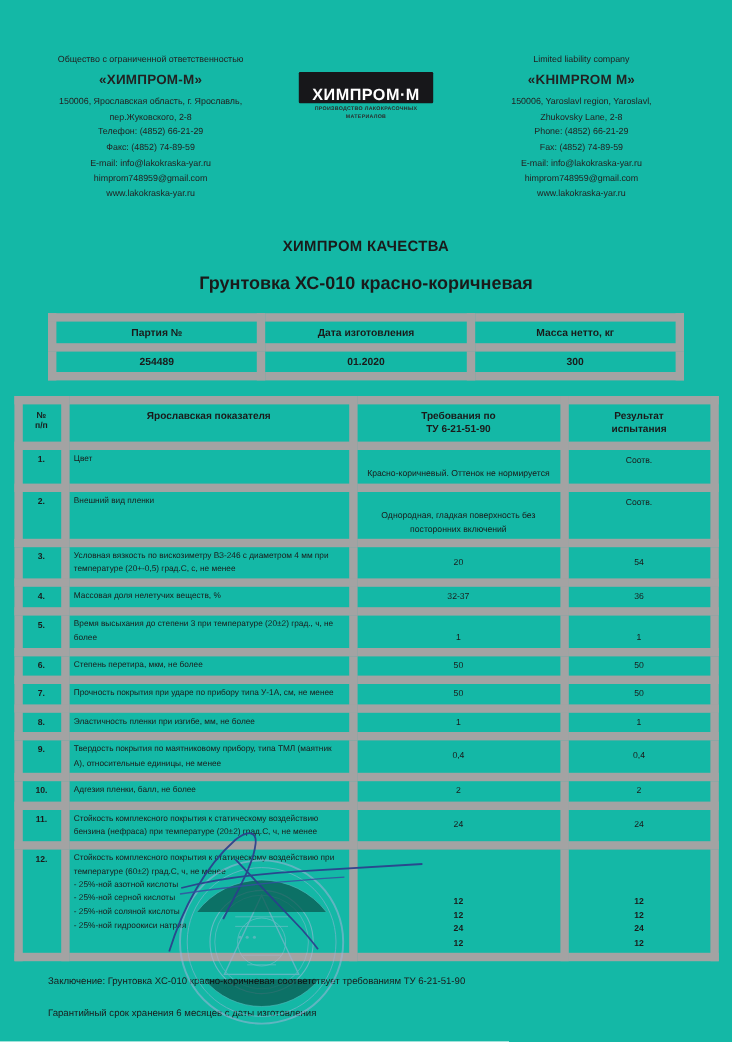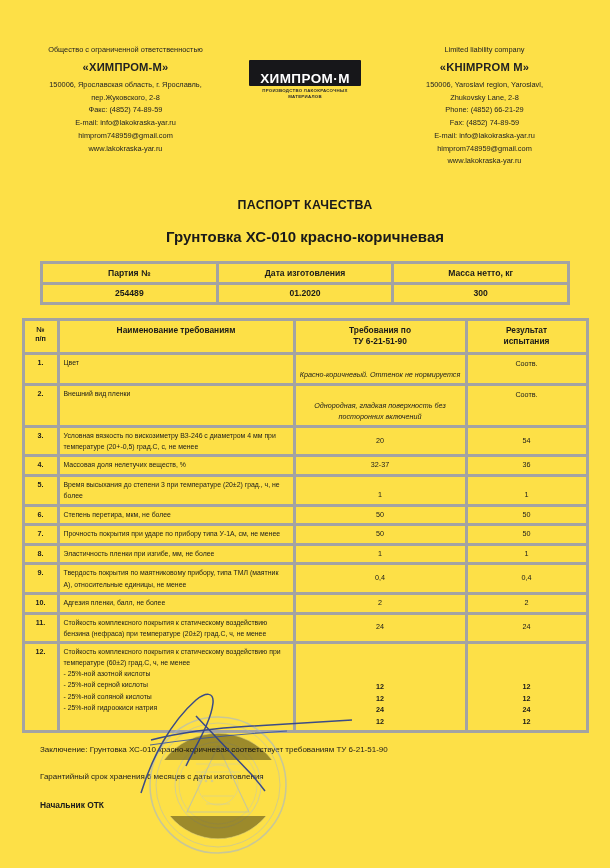--- a/index.html
+++ b/index.html
@@ -11,21 +11,21 @@
     width: 610px;
     height: 868px;
     font-family: "Liberation Sans", sans-serif;
     color: #1a1a1a;
     position: relative;
     overflow: hidden;
   }
   .page {
     position: absolute;
     inset: 0;
-    background: #fde047;
+    background: #14b8a6;
   }
 
   
   .letterhead {
     display: flex;
     align-items: flex-start;
     justify-content: space-between;
     padding: 44px 18px 0 18px;
     box-sizing: border-box;
   }
@@ -96,21 +96,21 @@
   }
 
   
   .tbl {
     border-collapse: collapse;
     width: 530px;
     margin: 0 auto;
     table-layout: fixed;
   }
   .tbl td, .tbl th {
-    border: 3px solid #a3a3a3;
+    border: 7px solid #a3a3a3;
     vertical-align: top;
   }
 
   
   .batch-tbl { margin-top: 16px; }
   .batch-tbl td {
     text-align: center;
     font-size: 8.4px;
     padding: 3px 2px;
   }
@@ -146,21 +146,20 @@
 
   .spec-tbl td.c-req, .spec-tbl td.c-res {
     font-size: 7.2px;
     vertical-align: bottom;
     padding-bottom: 3px;
   }
   .spec-tbl td.c-req.wrap-txt {
     vertical-align: top;
     line-height: 1.55;
     padding-top: 14px;
-    font-style: italic;
   }
   .spec-tbl td.c-res.top { vertical-align: top; padding-top: 3px; }
   .spec-tbl td.c-req.mid, .spec-tbl td.c-res.mid { vertical-align: middle; }
 
   .sub-list { margin: 0; }
   .sub-list .sub-item { display: block; }
   .val-stack .v { display: block; line-height: 1.62; font-weight: bold; }
   .val-stack { text-align: center; font-size: 7.2px; }
 
   
@@ -194,20 +193,21 @@
 
 <div class="page">
 
   <div class="letterhead">
 
     <div class="addr-block">
       <div class="org-line">Общество с ограниченной ответственностью</div>
       <div class="brand">«ХИМПРОМ-М»</div>
       <div class="addr-line">150006, Ярославская область, г. Ярославль,
 пер.Жуковского, 2-8</div>
+      <div>Телефон: (4852) 66-21-29</div>
       <div>Факс: (4852) 74-89-59</div>
       <div>E-mail: info@lakokraska-yar.ru</div>
       <div>himprom748959@gmail.com</div>
       <div>www.lakokraska-yar.ru</div>
     </div>
 
     <div class="logo-wrap">
       <div class="logo-box">
         <span class="logo-text">ХИМПРОМ·М</span>
       </div>
@@ -221,21 +221,21 @@
       <div class="addr-line">150006, Yaroslavl region, Yaroslavl,
 Zhukovsky Lane, 2-8</div>
       <div>Phone: (4852) 66-21-29</div>
       <div>Fax: (4852) 74-89-59</div>
       <div>E-mail: info@lakokraska-yar.ru</div>
       <div>himprom748959@gmail.com</div>
       <div>www.lakokraska-yar.ru</div>
     </div>
   </div>
 
-  <div class="doc-title">ПАСПОРТ КАЧЕСТВА</div>
+  <div class="doc-title">ХИМПРОМ КАЧЕСТВА</div>
   <div class="doc-subtitle">Грунтовка ХС-010 красно-коричневая</div>
 
   <table class="tbl batch-tbl">
     <tbody>
       <tr>
         <td class="hdr">Партия №</td>
         <td class="hdr">Дата изготовления</td>
         <td class="hdr">Масса нетто, кг</td>
       </tr>
       <tr>
@@ -244,21 +244,21 @@
         <td class="val">300</td>
       </tr>
     </tbody>
   </table>
 
   <table class="tbl spec-tbl">
     <thead>
       <tr>
         <th class="c-num addr-line">№
 п/п</th>
-        <th class="c-name addr-line">Наименование требованиям</th>
+        <th class="c-name addr-line">Ярославская показателя</th>
         <th class="c-req addr-line">Требования по
 ТУ 6-21-51-90</th>
         <th class="c-res addr-line">Результат
 испытания</th>
       </tr>
     </thead>
     <tbody>
 
       <tr>
         <td class="c-num">1.</td>

